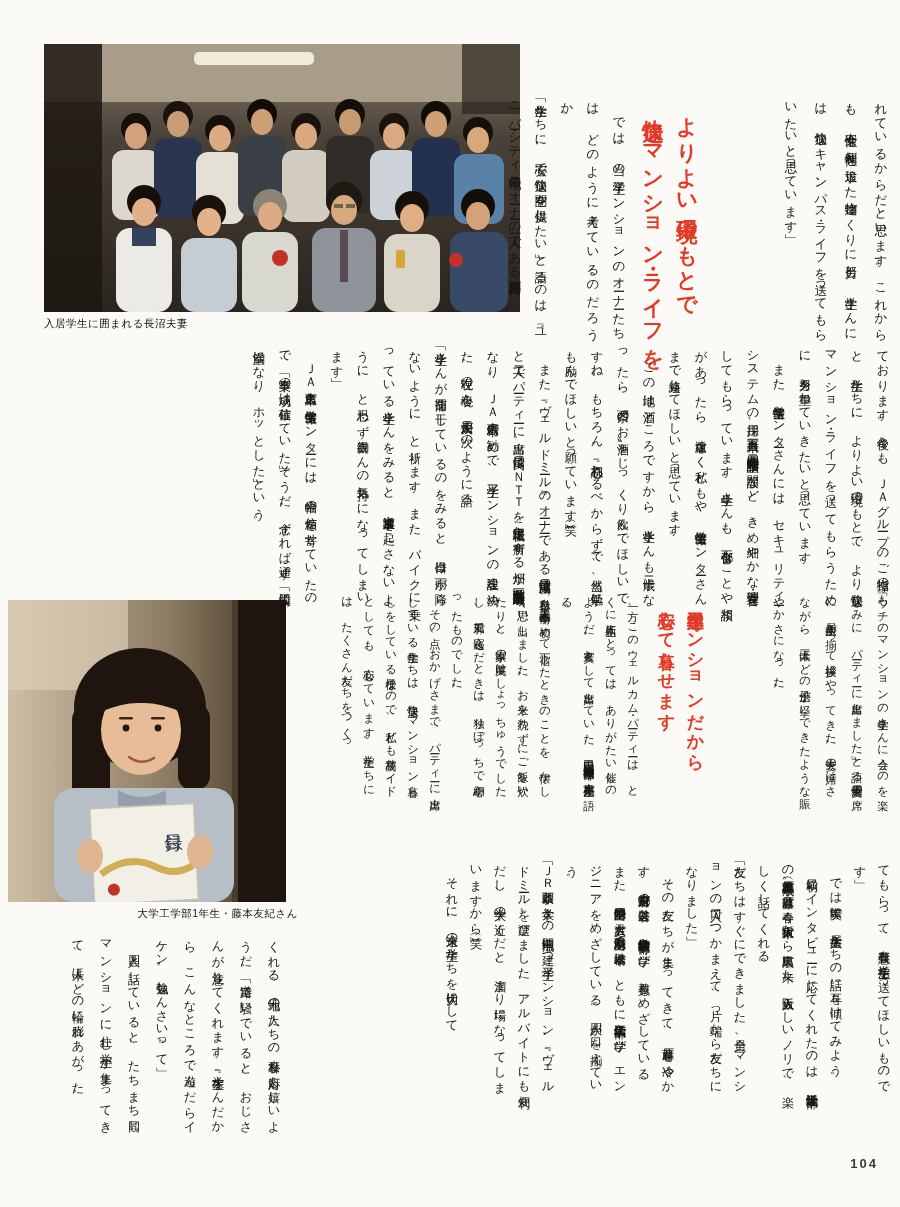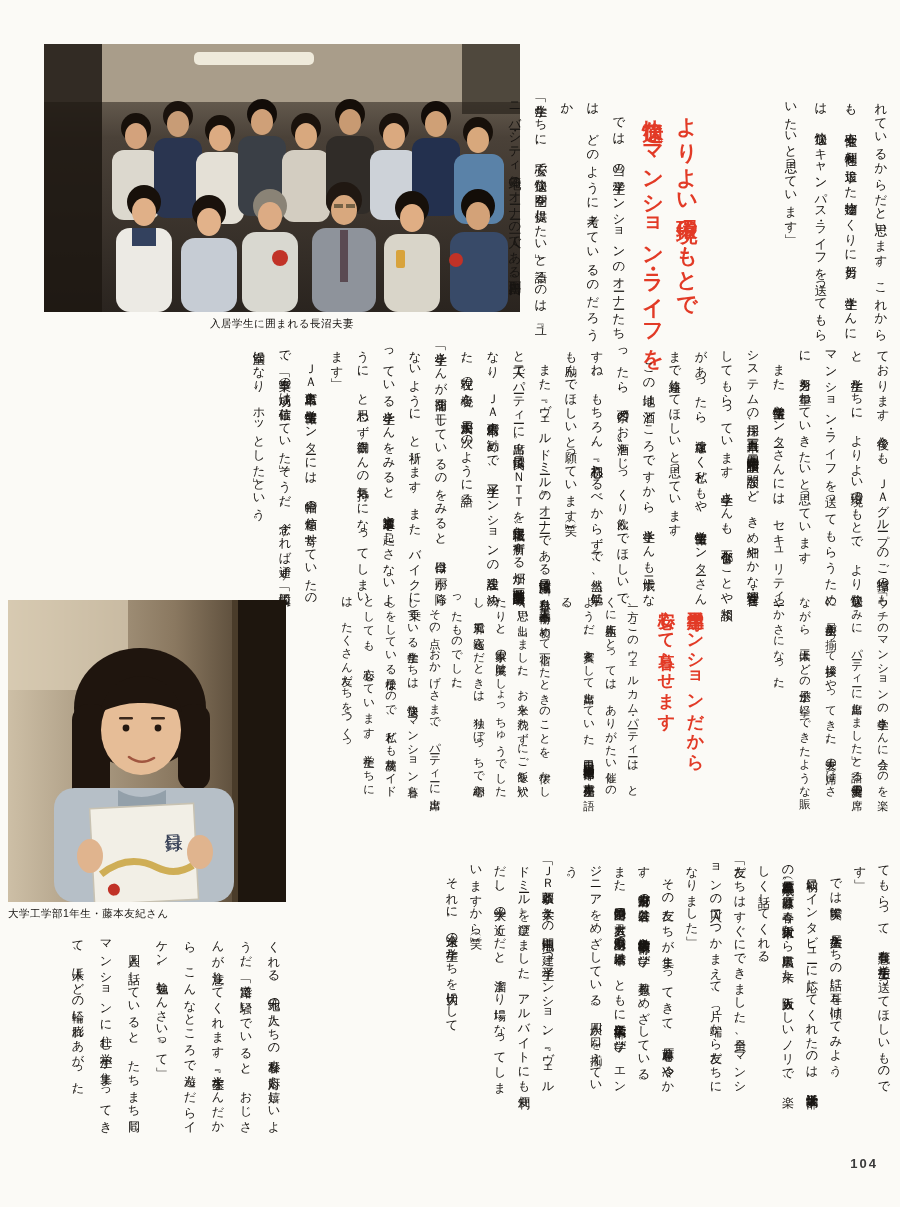--- a/index.html
+++ b/index.html
@@ -39,23 +39,23 @@
   #block2  { left:12px;  top:342px; width:884px; height:257px; font-size:12.3px; line-height:26px; }
 
   #block3a { left:712px; top:589px; width:184px; height:202px; font-size:11.3px; line-height:26px; }
   #heading-sub { left:646px; top:598px; width:64px; height:230px; }
   #block3b { left:288px; top:589px; width:356px; height:202px; font-size:11.3px; line-height:22px; }
 
   #block4  { left:288px; top:857px; width:608px; height:230px; font-size:12.2px; line-height:24px; }
   #block5  { left:8px;   top:932px; width:280px; height:195px; font-size:12.2px; line-height:28px; }
 
   #photo1 { left:44px; top:44px;  width:476px; height:268px; }
-  #caption1 { left:44px; top:317px; width:476px; text-align:center; }
+  #caption1 { left:44px; top:317px; width:476px; text-align:left; }
   #photo2 { left:8px;  top:600px; width:278px; height:302px; }
-  #caption2 { left:8px; top:907px; width:278px; text-align:left; }
+  #caption2 { left:20px; top:907px; width:278px; text-align:right; }
 
   #page-number {
     position:absolute; left:818px; top:1156px; width:60px; text-align:right;
     font-family:"Liberation Sans","DejaVu Sans",sans-serif;
     font-size:13px; letter-spacing:2px; color:#3a3a3a;font-weight:bold;
   }
 </style>
 </head>
 <body>
 

